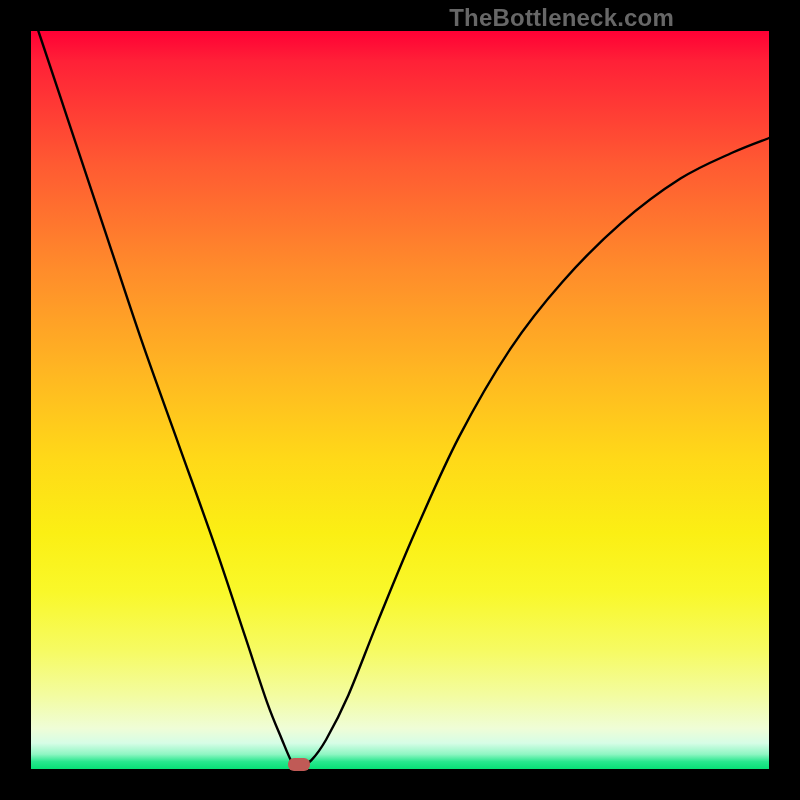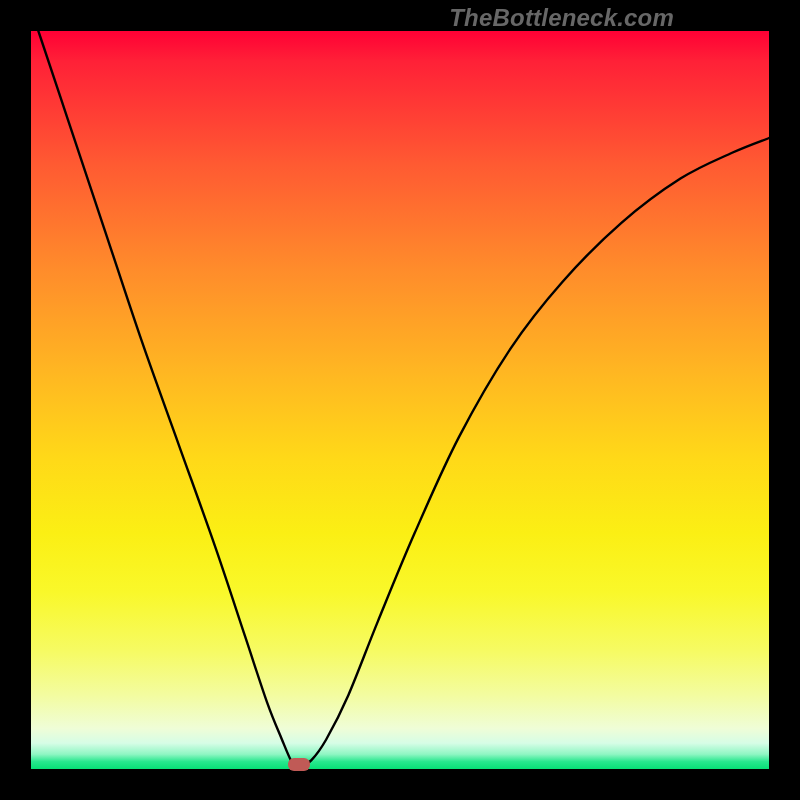--- a/index.html
+++ b/index.html
@@ -2,21 +2,20 @@
 <html><head>
 <meta charset="utf-8">
 <style>
   * { margin: 0; padding: 0; box-sizing: border-box; }
   html, body { width: 800px; height: 800px; overflow: hidden; background: #000; }
   .frame {
     position: relative;
     width: 684px;
     height: 800px;
     background: #000;
-    font-style: italic;
   }
   .watermark {
     position: absolute;
     top: 4px;
     right: 10px;
     font-family: Arial, Helvetica, sans-serif;
     font-size: 24px;
     font-weight: 600;
     color: #676767;
     letter-spacing: 0.2px;

